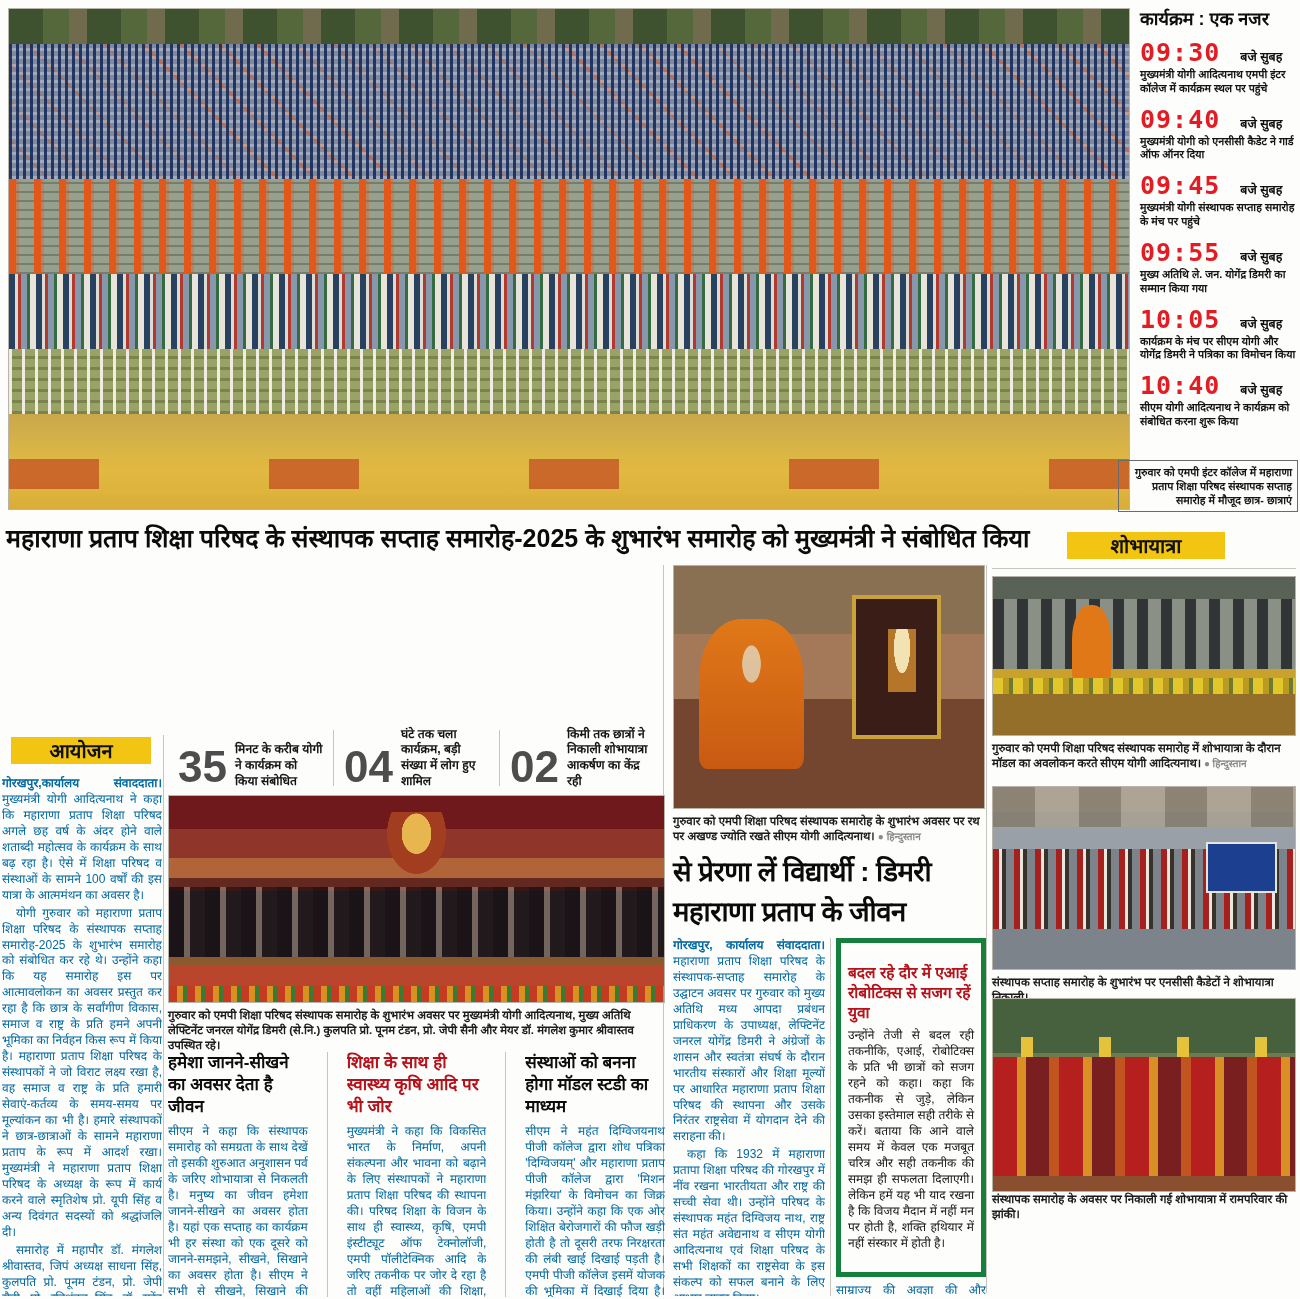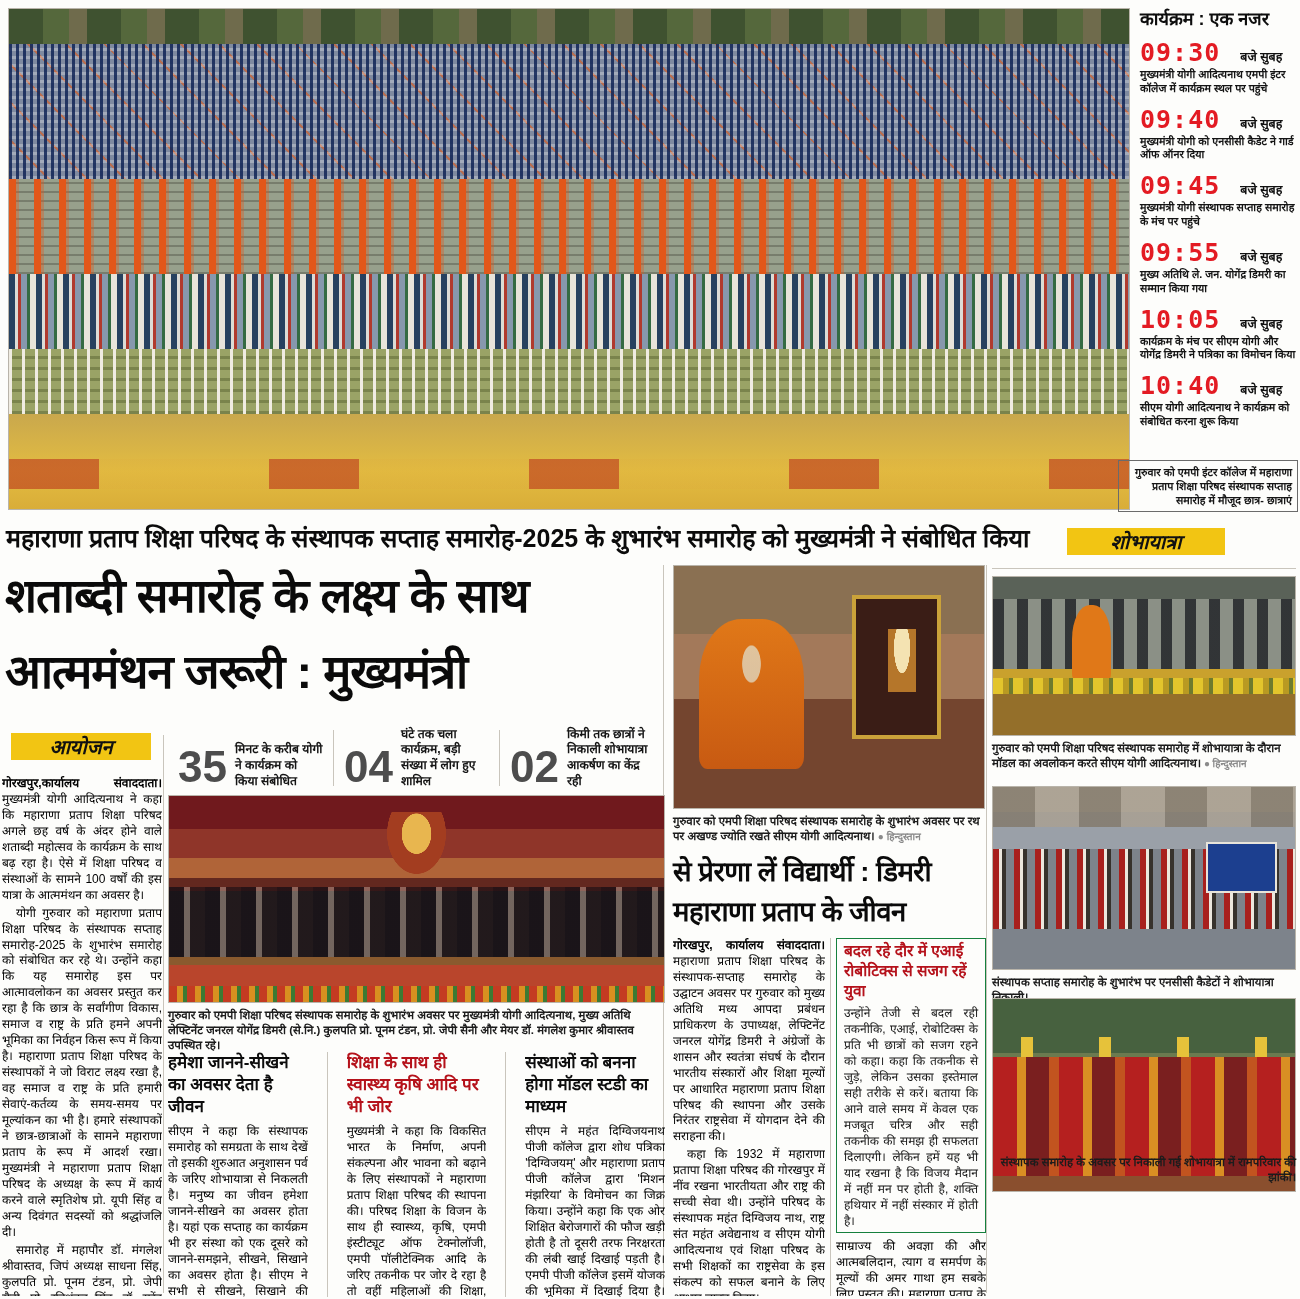--- a/index.html
+++ b/index.html
@@ -3,28 +3,28 @@
 <meta charset="utf-8">
 <style>
   html,body{margin:0;padding:0;background:#e8e8e4;}
   .page{position:relative;width:1300px;height:1299px;background:#fdfdfb;overflow:hidden;
         font-family:"Liberation Sans","DejaVu Sans",sans-serif;color:#161616;}
   .abs{position:absolute;}
   .photo{overflow:hidden;border:1px solid #b9b4aa;box-sizing:border-box;}
   .band{width:100%;}
   .caption{font-weight:bold;font-size:11.5px;line-height:1.32;color:#1c1c1c;}
   .credit{color:#8a8a8a;font-size:10px;font-weight:bold;}
-  .body-text{font-size:12px;line-height:1.33;text-align:justify;color:#000000;}
+  .body-text{font-size:12px;line-height:1.33;text-align:justify;color:#0369a1;}
   .body-text p{margin:0 0 2px 0;text-indent:14px;}
   .body-text p.first{text-indent:0;}
   .byline{font-weight:bold;}
   .vline{width:1px;background:#c9c5bc;}
   .hline{height:1px;background:#c9c5bc;}
   
-  .tag{display:flex;align-items:flex-start;font-style:italic;}
+  .tag{display:flex;align-items:center;}
   .tag .cap{width:9px;background:#c4121a;border-radius:3px;}
   .tag .mid{flex:1;background:#f2c513;display:flex;align-items:center;justify-content:center;
             font-size:20px;font-weight:800;color:#111;}
   
   .sched-title{font-size:18px;font-weight:800;color:#0d0d0d;}
   .sched-time{font-family:"DejaVu Sans Mono",monospace;font-size:25px;font-weight:bold;
               color:#e31b23;letter-spacing:1px;}
   .sched-suffix{font-size:12.5px;font-weight:800;color:#111;margin-left:20px;}
   .sched-text{font-size:10.8px;font-weight:700;line-height:1.28;color:#141414;margin-top:1px;}
   .sched-item{margin-bottom:9px;}
@@ -34,21 +34,21 @@
   .strip-head{font-size:25px;font-weight:800;color:#0b0b0b;white-space:nowrap;}
   .main-head{font-size:47px;font-weight:800;color:#0a0a0a;line-height:1.62;letter-spacing:-1px;}
   .dimri-head{font-size:27.5px;font-weight:800;color:#0a0a0a;line-height:1.45;letter-spacing:-0.5px;}
   .sub-head{font-size:17px;font-weight:800;line-height:1.28;color:#0d0d0d;margin:0 0 7px 0;}
   .sub-head.red{color:#b5121b;}
   
   .stat{display:flex;align-items:flex-end;gap:8px;padding:0 10px;}
   .stat-num{font-size:44px;font-weight:800;color:#4d4d4d;line-height:1.05;}
   .stat-label{font-size:12.2px;font-weight:700;line-height:1.3;padding-top:5px;color:#151515;}
   
-  .ai-box{border:1px solid #15803d;padding:2px 7px;}
+  .ai-box{border:5px solid #15803d;padding:20px 7px;}
   .ai-box-head{font-size:15.5px;font-weight:800;color:#b5121b;line-height:1.3;margin-bottom:5px;}
   .ai-box-body{font-size:12px;line-height:1.33;text-align:justify;}
   
   .ph-crowd .trees{height:7%;background:repeating-linear-gradient(90deg,#3f5230 0 34px,#55683c 34px 60px,#6f6b4c 60px 78px);}
   .ph-crowd .crowd-upper{height:27%;background-color:#7f8aa0;background-image:
      repeating-linear-gradient(90deg,rgba(16,36,86,.85) 0 3px,transparent 3px 7px),
      repeating-linear-gradient(0deg,rgba(255,255,255,.28) 0 3px,transparent 3px 8px),
      repeating-linear-gradient(45deg,rgba(228,88,20,.55) 0 2px,transparent 2px 27px);}
   .ph-crowd .flags{height:19%;background-color:#97a08c;background-image:
      repeating-linear-gradient(90deg,#e2571a 0 7px,rgba(226,87,26,.35) 7px 10px,transparent 10px 25px),
@@ -138,24 +138,20 @@
       <div class="sched-item">
         <span class="sched-time">10:40</span><span class="sched-suffix">बजे सुबह</span>
         <div class="sched-text">सीएम योगी आदित्यनाथ ने कार्यक्रम को संबोधित करना शुरू किया</div>
       </div>
     </div>
   </div>
   <div class="abs sched-box" style="left:1118px;top:460px;width:168px;">गुरुवार को एमपी इंटर कॉलेज में महाराणा प्रताप शिक्षा परिषद संस्थापक सप्ताह समारोह में मौजूद छात्र- छात्राएं</div>
 
   <div class="abs strip-head" style="left:6px;top:520px;width:982px;">महाराणा प्रताप शिक्षा परिषद के संस्थापक सप्ताह समारोह-2025 के शुभारंभ समारोह को मुख्यमंत्री ने संबोधित किया</div>
 
-  <div class="abs main-head" style="left:5px;top:558px;width:660px;">
-    <div>शताब्दी समारोह के लक्ष्य के साथ</div>
-    <div>आत्ममंथन जरूरी : मुख्यमंत्री</div>
-  </div>
 
   <div class="abs vline" style="left:663px;top:565px;height:728px;"></div>
   <div class="abs vline" style="left:986px;top:565px;height:728px;"></div>
   <div class="abs vline" style="left:163px;top:735px;height:558px;"></div>
 
   <div class="abs tag" style="left:2px;top:733px;width:158px;height:34px;">
     <div class="cap"></div>
     <div class="mid">आयोजन</div>
     <div class="cap"></div>
   </div>
@@ -256,15 +252,15 @@
     <div class="bldg"></div>
     <div class="cadets"></div>
     <div class="banner"></div>
   </div>
   <div class="abs caption" style="left:992px;top:975px;width:304px;">संस्थापक सप्ताह समारोह के शुभारंभ पर एनसीसी कैडेटों ने शोभायात्रा निकाली।</div>
 
   <div class="abs photo ph-ram" style="left:992px;top:998px;width:304px;height:194px;">
     <div class="crowns"></div>
     <div class="figures"></div>
   </div>
-  <div class="abs caption" style="left:992px;top:1155px;width:304px;text-align:right;">संस्थापक समारोह के अवसर पर निकाली गई शोभायात्रा में रामपरिवार की झांकी।</div>
+  <div class="abs caption" style="left:992px;top:1192px;width:304px;">संस्थापक समारोह के अवसर पर निकाली गई शोभायात्रा में रामपरिवार की झांकी।</div>
 
 </div>
 
 </body></html>

